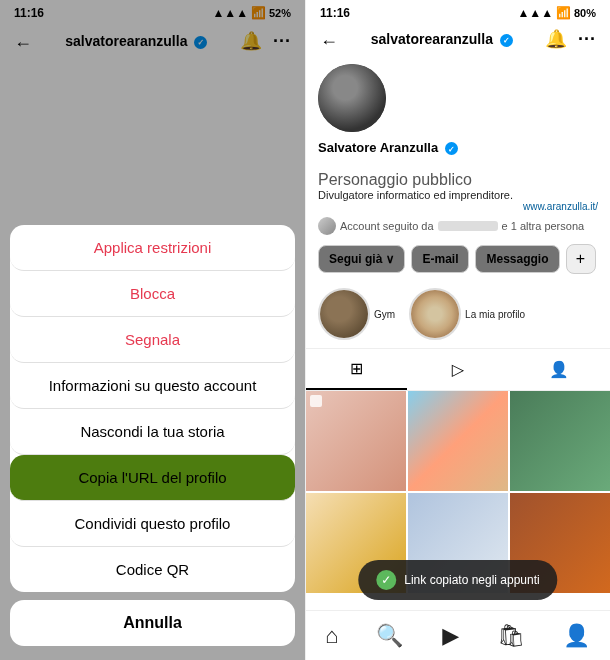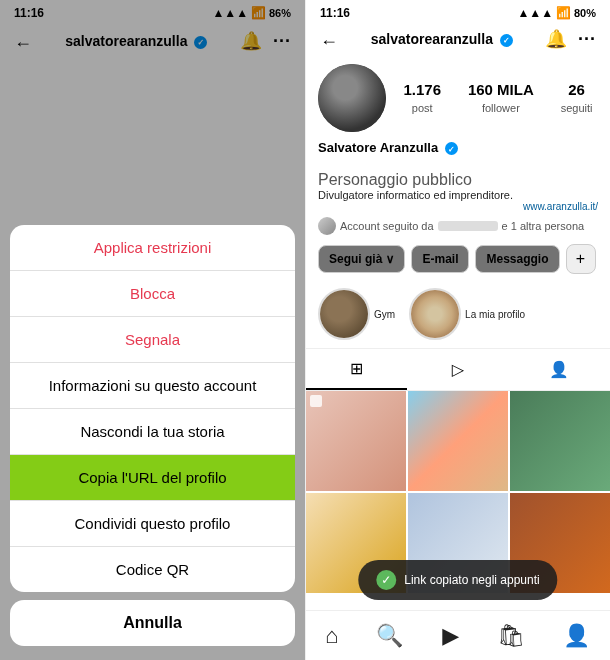--- a/index.html
+++ b/index.html
@@ -71,26 +71,27 @@
       border-radius: 14px;
       overflow: hidden;
     }
 
     .modal-item {
       padding: 14px 16px;
       text-align: center;
       font-size: 15px;
       border-bottom: 1px solid #e0e0e0;
       cursor: pointer;
+      border-radius: 14px;
     }
     .modal-item:last-child {
       border-bottom: none;
     }
     .modal-item.red { color: #e63950; }
-    .modal-item.highlighted { background: #84cc16; }
+    .modal-item.highlighted { background: #4d7c0f; }
     .modal-cancel {
       background: #fff;
       border-radius: 14px;
       margin-top: 8px;
       text-align: center;
       padding: 14px 0;
       font-size: 16px;
       font-weight: 600;
       cursor: pointer;
     }
@@ -409,21 +410,21 @@
 <body>
 
 <div class="left-panel">
 
   <div class="left-bg-content">
     <div class="left-status-bar">
       <span>11:16</span>
       <div class="signal-icons">
         <span>▲▲▲</span>
         <span>📶</span>
-        <span class="battery">86%</span>
+        <span class="battery">52%</span>
       </div>
     </div>
     <div class="left-header">
       <span class="left-header-icon">←</span>
       <span class="left-header-title">
         <span>salvatorearanzulla</span>
         <span class="verified"></span>
       </span>
       <span style="margin-right:10px;font-size:18px">🔔</span>
       <span class="left-header-dots">···</span>
@@ -465,34 +466,20 @@
       <span class="verified"></span>
     </span>
     <span style="margin-right:10px;font-size:18px">🔔</span>
     <span style="font-size:18px;font-weight:900">···</span>
   </div>
 
   <div class="profile-section">
     <div class="avatar-circle">
       <div class="avatar-img"></div>
     </div>
-    <div class="stats-row">
-      <div class="stat-item">
-        <span class="stat-number">1.176</span>
-        <span class="stat-label">post</span>
-      </div>
-      <div class="stat-item">
-        <span class="stat-number">160 MILA</span>
-        <span class="stat-label">follower</span>
-      </div>
-      <div class="stat-item">
-        <span class="stat-number">26</span>
-        <span class="stat-label">seguiti</span>
-      </div>
-    </div>
   </div>
 
   <div class="profile-info">
     <div class="profile-name">
       <span>Salvatore Aranzulla</span>
       <span class="verified"></span>
     </div>
     <div class="profile-category">Personaggio pubblico</div>
     <div class="profile-bio">Divulgatore informatico ed imprenditore.</div>
     <div class="profile-link">www.aranzulla.it/</div>

